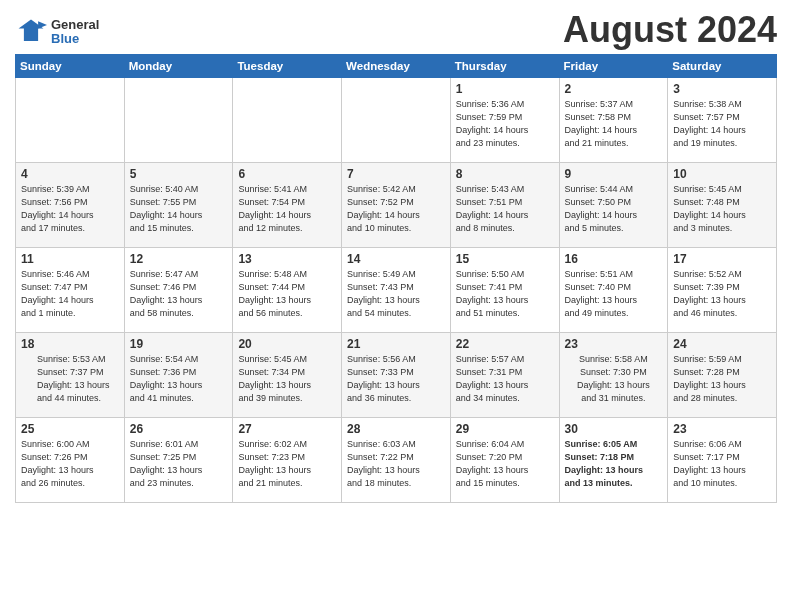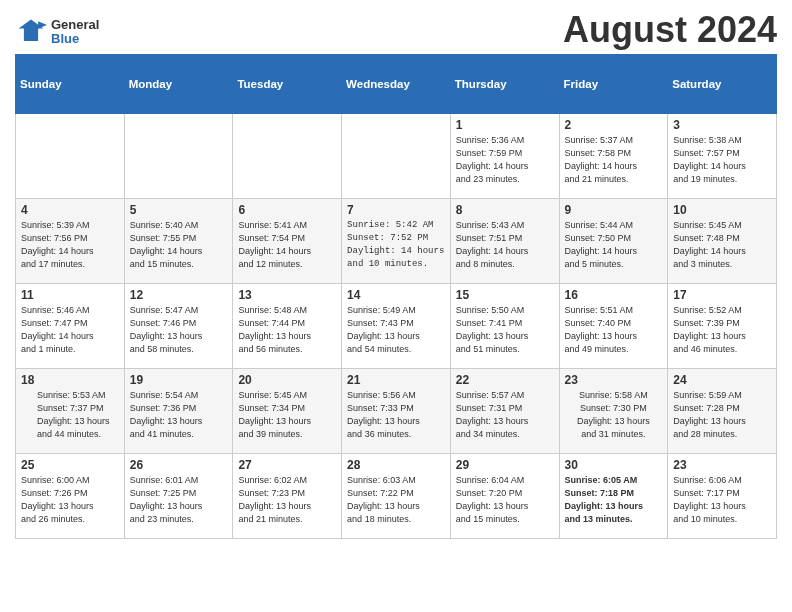--- a/index.html
+++ b/index.html
@@ -53,21 +53,21 @@
     table {
       width: 100%;
       border-collapse: collapse;
       table-layout: fixed;
     }
     thead th {
       background-color: #2a6db5;
       color: #fff;
       font-size: 11.5px;
       font-weight: bold;
-      padding: 23px 4px;
+      padding: 5px 4px;
       border: 1px solid #2a6db5;
       text-align: left;
       margin-left: 20px;
     }
     tbody td {
       border: 1px solid #ccc;
       vertical-align: top;
       padding: 4px 5px;
       font-size: 9.5px;
       color: #333;
@@ -171,21 +171,21 @@
         </td>
         <td>
           <span class="day-num">6</span>
           <div class="cell-info" style="white-space: pre-line;">Sunrise: 5:41 AM
 Sunset: 7:54 PM
 Daylight: 14 hours
 and 12 minutes.</div>
         </td>
         <td>
           <span class="day-num">7</span>
-          <div class="cell-info" style="white-space: pre-line; font-family: Liberation Mono, monospace;">Sunrise: 5:42 AM
+          <div class="cell-info" style="white-space: pre-line;">Sunrise: 5:42 AM
 Sunset: 7:52 PM
 Daylight: 14 hours
 and 10 minutes.</div>
         </td>
         <td>
           <span class="day-num">8</span>
           <div class="cell-info" style="white-space: pre-line;">Sunrise: 5:43 AM
 Sunset: 7:51 PM
 Daylight: 14 hours
 and 8 minutes.</div>

